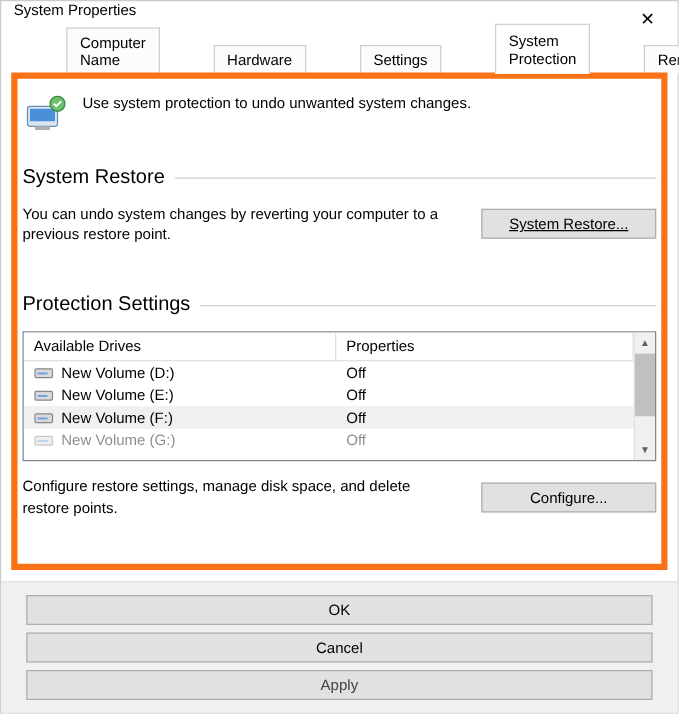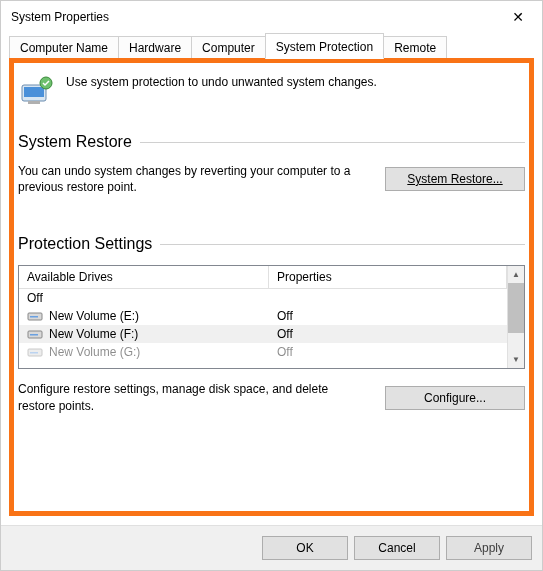--- a/index.html
+++ b/index.html
@@ -17,21 +17,20 @@
   width: 543px;
   height: 571px;
   background: #fff;
   border: 1px solid #ccc;
   display: flex;
   flex-direction: column;
 }
 .titlebar {
   height: 32px;
   display: flex;
-  align-items: center;
   justify-content: space-between;
   padding: 0 4px 0 10px;
 }
 .titlebar .title {
   font-size: 12px;
 }
 .titlebar .close {
   width: 40px;
   height: 28px;
   display: flex;
@@ -49,20 +48,21 @@
 }
 .tab {
   border: 1px solid #d0d0d0;
   border-bottom: none;
   padding: 4px 10px;
   font-size: 12px;
   background: #fff;
   cursor: pointer;
   position: relative;
   margin-right: -1px;
+  margin-left: 44px;
 }
 .tab.active {
   background: #fff;
   z-index: 2;
   padding-top: 6px;
   margin-top: -2px;
   border-bottom: 1px solid #fff;
 }
 .tab:not(.active) {
   background: #fcfcfc;
@@ -193,45 +193,46 @@
   background: #c0c0c0;
   flex: 0 0 50px;
   margin: 0;
 }
 .scroll-track {
   flex: 1;
 }
 .footer {
   border-top: 1px solid #e0e0e0;
   background: #f0f0f0;
-  padding: 10px 10px;
+  padding: 10px 20px;
   display: flex;
   justify-content: flex-end;
   gap: 6px;
+  flex-direction: column;
 }
 .footer .btn {
   min-width: 86px;
 }
 </style>
 </head>
 <body>
 
 <div class="window">
 
   <div class="titlebar">
     <span class="title">System Properties</span>
     <div class="close">
       <span>✕</span>
     </div>
   </div>
 
   <div class="tabs">
     <div class="tab">Computer Name</div>
     <div class="tab">Hardware</div>
-    <div class="tab">Computer</div>
+    <div class="tab">Settings</div>
     <div class="tab active">System Protection</div>
     <div class="tab">Remote</div>
   </div>
 
   <div class="tabcontent">
 
     <div class="intro">
       <span class="icon">
         <svg width="36" height="36" viewBox="0 0 36 36">
           <rect x="4" y="10" width="24" height="16" rx="2" fill="#d8e6f2" stroke="#6a8caf"></rect>
@@ -262,20 +263,29 @@
     </div>
 
     <div class="drives">
       <div class="drives-content">
         <div class="drives-header">
           <div class="col-drive">Available Drives</div>
           <div class="col-prot">Properties</div>
         </div>
 
         <div class="drive-row">
+          <div class="col-drive">
+            <span class="drive-icon">
+              <svg width="16" height="12" viewBox="0 0 16 12">
+                  <rect x="1" y="3" width="14" height="7" rx="1" fill="#d9d9d9" stroke="#888"></rect>
+                  <rect x="3" y="6" width="8" height="1.5" fill="#6aa0e0"></rect>
+                </svg>
+            </span>
+            <span>New Volume (D:)</span>
+          </div>
           <div class="col-prot">Off</div>
         </div>
 
         <div class="drive-row">
           <div class="col-drive">
             <span class="drive-icon">
               <svg width="16" height="12" viewBox="0 0 16 12">
                   <rect x="1" y="3" width="14" height="7" rx="1" fill="#d9d9d9" stroke="#888"></rect>
                   <rect x="3" y="6" width="8" height="1.5" fill="#6aa0e0"></rect>
                 </svg>

